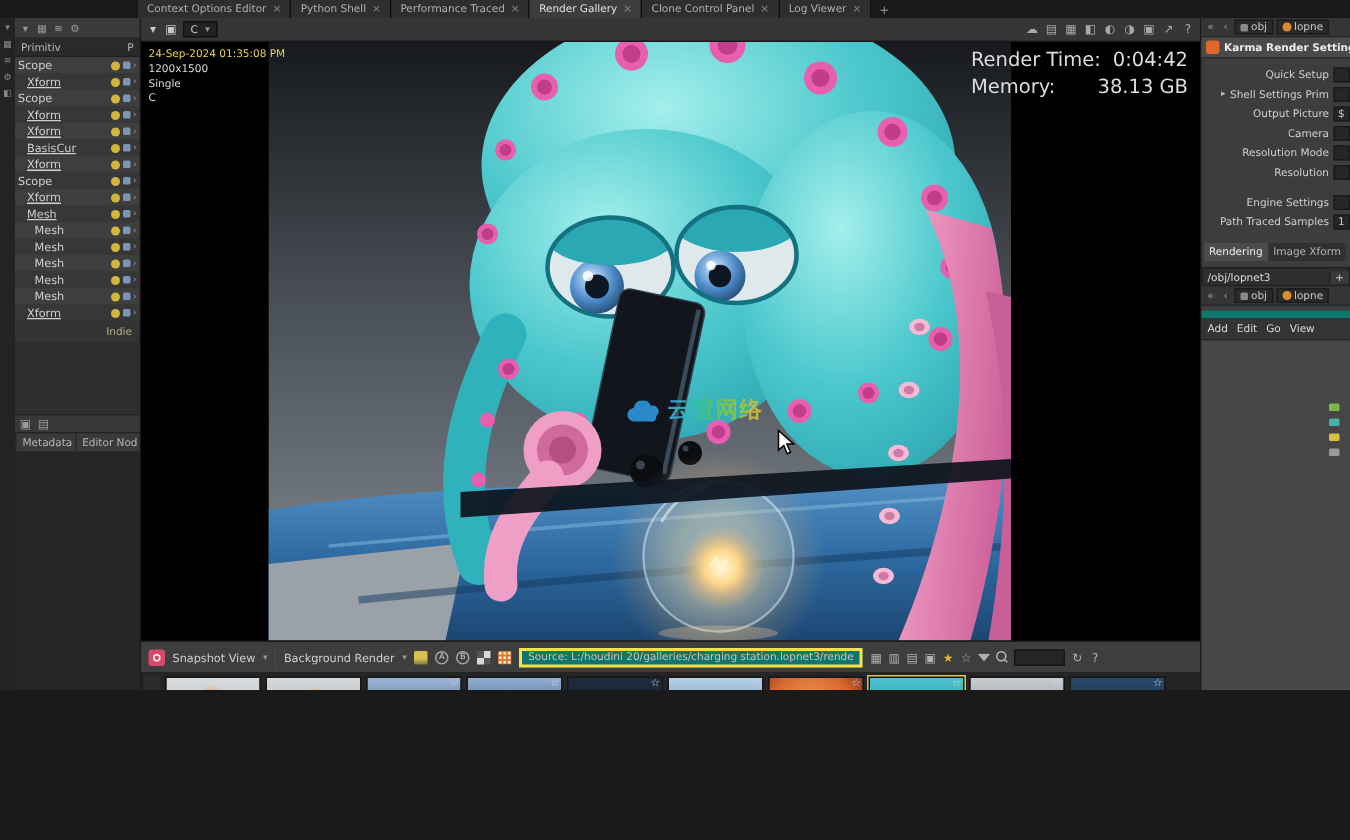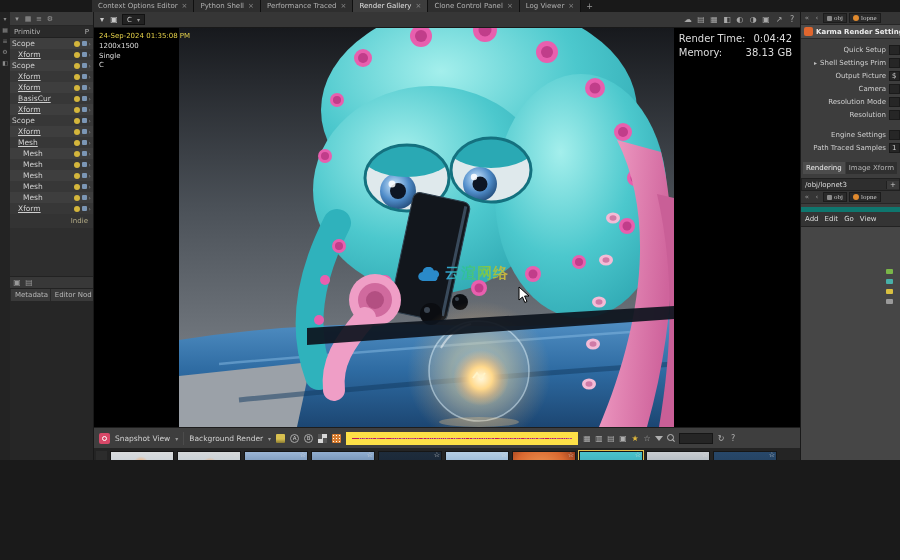--- a/index.html
+++ b/index.html
@@ -46,41 +46,41 @@
   .center-pane { width:706px; display:flex; flex-direction:column; background:#000; }
   .cp-toolbar { height:16px; background:#363636; display:flex; align-items:center; gap:4px; padding:0 4px;
                 border-bottom:1px solid #191919; flex:0 0 auto; }
   .combo { background:#222; border:1px solid #121212; height:11px; display:flex; align-items:center; gap:5px;
            padding:0 4px; color:#ccc; font-size:7px; }
   .cp-icons { margin-left:auto; display:flex; gap:5px; color:#a8a8a8; font-size:8px; align-items:center; }
   .viewport { position:relative; height:399px; background:#000; overflow:hidden; flex:0 0 auto; }
   .render-art { position:absolute; left:85px; top:0; }
   .ov-left { position:absolute; left:5px; top:4px; font-size:7px; color:#dcdcdc; line-height:1.4; }
   .ov-time { color:#e6d24a; }
-  .ov-right { position:absolute; right:8px; top:4px; font-size:10px; color:#dcdcdc; line-height:1.4; }
+  .ov-right { position:absolute; right:8px; top:4px; font-size:13px; color:#dcdcdc; line-height:1.4; }
   .ov-right .row { display:flex; justify-content:space-between; gap:8px; min-width:96px; }
   .watermark { position:absolute; left:322px; top:236px; display:flex; align-items:flex-end; gap:3px; opacity:0.92; }
   .wm-text { font-size:15px; font-weight:bold; letter-spacing:1px;
              background:linear-gradient(90deg,#36aee8,#2ec48e,#8cc83c,#e0b83c);
              -webkit-background-clip:text; background-clip:text; color:transparent; }
   .cursor { position:absolute; left:424px; top:258px; }
   
   .snapshot-bar { height:21px; background:#3e3e3e; border-top:1px solid #1d1d1d; display:flex; align-items:center;
                   gap:5px; padding:0 5px; flex:0 0 auto; font-size:7.5px; color:#d0d0d0; }
   .snapbadge { width:11px; height:11px; background:#d84868; border-radius:2px; position:relative; flex:0 0 auto; }
   .snapbadge::after { content:''; position:absolute; inset:3px; border:1px solid #fff; border-radius:50%; }
   .dd-arrow { color:#999; font-size:6px; }
   .vsep { width:1px; height:13px; background:#2a2a2a; border-right:1px solid #4c4c4c; }
   .bucket { width:9px; height:9px; background:linear-gradient(180deg,#d8c050 55%,#8a7a30); border-radius:1px; }
   .circ { width:9px; height:9px; border:1px solid #a8a8a8; border-radius:50%; display:flex; align-items:center;
           justify-content:center; font-size:5.5px; color:#ccc; }
   .chk { width:9px; height:9px; background:conic-gradient(#d8d8d8 0 25%,#555 0 50%,#d8d8d8 0 75%,#555 0); }
   .ogrid { width:9px; height:9px; background:#d87c30; border-radius:1px;
            background-image:radial-gradient(#ffe 0.8px, transparent 0.9px); background-size:3px 3px; }
-  .source-box { background:#be185d; border:6px solid #fde047; height:13px; display:flex; align-items:center;
+  .source-box { background:#0f766e; border:2px solid #fde047; height:13px; display:flex; align-items:center;
                 padding:0 4px; color:#c4c4c4; font-size:7px; white-space:nowrap; overflow:hidden; max-width:232px; }
   .gicons { display:flex; gap:4px; align-items:center; color:#b0b0b0; font-size:8px; }
   .star-gold { color:#e0b83c; }
   .funnel { width:0; height:0; border-left:4px solid transparent; border-right:4px solid transparent; border-top:5px solid #b0b0b0; }
   .mag { width:8px; height:8px; position:relative; display:inline-block; }
   .mag::before { content:''; position:absolute; width:5px; height:5px; border:1px solid #b8b8b8; border-radius:50%; left:0; top:0; }
   .mag::after { content:''; position:absolute; width:3px; height:1px; background:#b8b8b8; transform:rotate(45deg); left:5px; top:6px; }
   .search-box { width:34px; height:11px; background:#252525; border:1px solid #161616; }
   
   .gallery { height:69px; background:#242424; display:flex; align-items:flex-start; gap:3px; padding:3px 2px 0 2px; flex:0 0 auto; }
@@ -108,21 +108,21 @@
   .ticks { display:flex; padding-left:1px; }
   .tick { flex:0 0 9.6px; font-size:6px; color:#a8a8a8; text-align:center; }
   .tick.current { background:#0a0a0a; color:#fff; border-radius:1px; }
   .timeline::after { content:''; position:absolute; left:0; right:0; bottom:0; height:6px;
                      background:repeating-linear-gradient(90deg,#555 0 1px, transparent 1px 9.6px); opacity:.6; }
   
   .right-pane { width:100px; background:#3d3d3d; border-left:1px solid #191919; display:flex; flex-direction:column; font-size:7px; }
   .rp-navrow { height:13px; display:flex; align-items:center; gap:2px; padding:0 2px; background:#353535;
                border-bottom:1px solid #262626; color:#9c9c9c; }
   .chip { background:#2a2a2a; border:1px solid #1c1c1c; height:10px; display:flex; align-items:center; gap:2px;
-          padding:0 3px; color:#c8c8c8; white-space:nowrap; overflow:hidden;font-family:Liberation Serif, serif; }
+          padding:0 3px; color:#c8c8c8; white-space:nowrap; overflow:hidden; }
   .chip-cube { width:5px; height:5px; background:#8a8a8a; border-radius:1px; }
   .chip-lop { width:6px; height:6px; background:#e08a2e; border-radius:50%; }
   .rp-title { height:14px; background:#4a4a4a; display:flex; align-items:center; gap:3px; padding:0 3px;
               color:#ececec; font-weight:bold; border-bottom:1px solid #2a2a2a; white-space:nowrap; overflow:hidden; }
   .karma-ic { width:9px; height:9px; background:#e0662e; border-radius:2px; flex:0 0 auto; }
   .rp-fields { padding-top:4px; }
   .rp-row { height:13px; display:flex; align-items:center; justify-content:flex-end; gap:3px; padding-left:2px; }
   .rp-row.sect { margin-top:7px; }
   .rp-expand { visibility:hidden; color:#bbb; font-size:6px; }
   .rp-expand.show { visibility:visible; }

